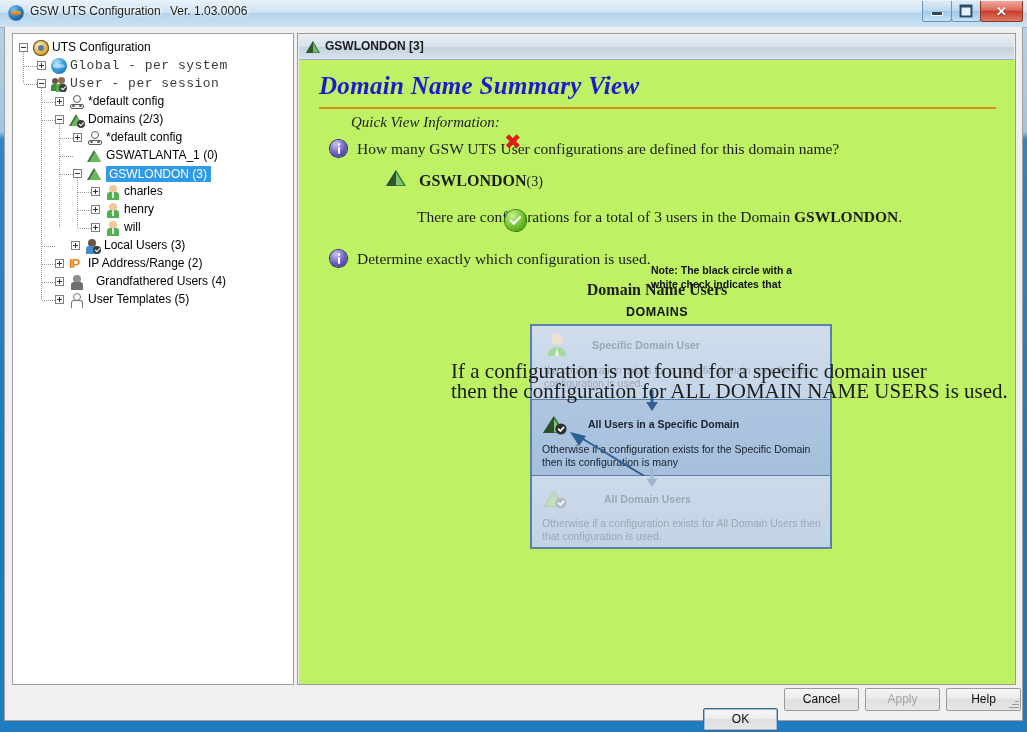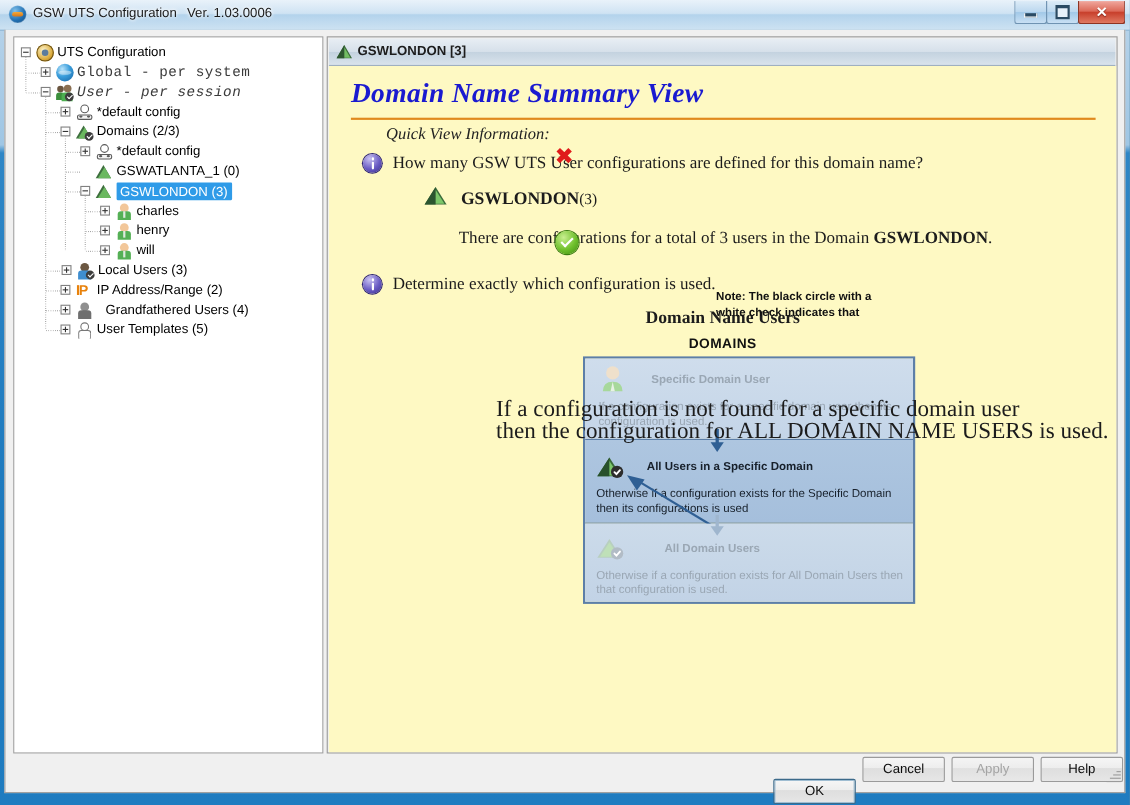--- a/index.html
+++ b/index.html
@@ -108,21 +108,21 @@
     position:absolute;left:292px;top:6px;width:719px;height:652px;
     background:#f0f0f0;border:1px solid #9a9a9a;box-sizing:border-box;overflow:hidden;
   }
   #rp-header{
     position:absolute;left:1px;top:1px;width:715px;height:24px;
     background:linear-gradient(to bottom,#e8eef4 0%,#d6e0ea 50%,#c3d2df 51%,#d9e3ec 100%);
     border-bottom:1px solid #9fb0c0;
   }
   #rp-header-icon{position:absolute;left:6px;top:4px;width:16px;height:16px;}
   #rp-header-text{position:absolute;left:26px;top:4px;font-size:12px;font-weight:bold;color:#1c1c1c;}
-  #rp-body{position:absolute;left:1px;top:26px;width:716px;height:624px;background:#fef9c3;}
+  #rp-body{position:absolute;left:1px;top:26px;width:716px;height:624px;background:#bef264;}
   #page-title{
     position:absolute;left:20px;top:12px;font-family:"Liberation Serif","DejaVu Serif",serif;
     font-style:italic;font-weight:bold;font-size:25px;color:#1a1ad0;letter-spacing:.3px;
   }
   #title-rule{position:absolute;left:20px;top:47px;width:677px;height:2px;background:#e08a1e;}
   #quickview{
     position:absolute;left:52px;top:54px;font-family:"Liberation Serif","DejaVu Serif",serif;
     font-style:italic;font-size:15px;color:#222;
   }
   .info-icon{
@@ -205,21 +205,21 @@
         <div class="trow" style="top:5px;left:0;width:280px;">
           <span class="expander " style="left:6px;top:4px;"></span>
           <span style="left:20px;" class="ic ic-gear"></span>
           <span class="tlabel " style="left:39px;">UTS Configuration</span>
         </div>
         <div class="trow" style="top:23px;left:0;width:280px;">
           <span class="expander plus" style="left:24px;top:4px;"></span>
           <span style="left:38px;" class="ic ic-globe"></span>
           <span class="tlabel mono " style="left:57px;">Global  -  per system</span>
         </div>
-        <div class="trow" style="top:41px;left:0;width:280px;font-style:italic;">
+        <div class="trow" style="top:41px;left:0;width:280px;">
           <span class="expander " style="left:24px;top:4px;"></span>
           <span style="left:38px;" class="ic ic-users">
             <i class="h1"></i>
             <i class="b1"></i>
             <i class="h2"></i>
             <i class="b2"></i>
             <i class="chk"></i>
           </span>
           <span class="tlabel mono " style="left:57px;">User  -  per session</span>
         </div>
@@ -283,21 +283,21 @@
         </div>
         <div class="trow" style="top:185px;left:0;width:280px;">
           <span class="expander plus" style="left:78px;top:4px;"></span>
           <span style="left:92px;" class="ic ic-user1">
             <i class="head"></i>
             <i class="body"></i>
             <i class="tie"></i>
           </span>
           <span class="tlabel " style="left:111px;">will</span>
         </div>
-        <div class="trow" style="top:203px;left:1px;width:328px;">
+        <div class="trow" style="top:203px;left:16px;width:328px;">
           <span class="expander plus" style="left:42px;top:4px;"></span>
           <span style="left:56px;" class="ic ic-luser">
             <i class="head"></i>
             <i class="body"></i>
             <i class="chk"></i>
           </span>
           <span class="tlabel " style="left:75px;">Local Users (3)</span>
         </div>
         <div class="trow" style="top:221px;left:0;width:280px;">
           <span class="expander plus" style="left:42px;top:4px;"></span>
@@ -405,21 +405,21 @@
             <svg style="position:absolute;left:10px;top:14px;width:28px;height:22px;" viewBox="0 0 28 22">
               <polygon points="12,2 23,19 1,19" fill="#3a6b3a"></polygon>
               <polygon points="12,5 20.5,18.2 3.5,18.2" fill="#7cc76a"></polygon>
               <polygon points="12,2 12,19 1,19" fill="#27502b"></polygon>
               <circle cx="19" cy="15" r="5.6" fill="#2d2d2d"></circle>
               <path d="M16.6 15.2 l1.8 1.9 l3.2 -3.7" stroke="#fff" stroke-width="1.7" fill="none" stroke-linecap="round"></path>
             </svg>
             <div class="drow-title strong" style="left:56px;top:18px;">All Users in a Specific Domain</div>
             <div class="drow-desc strong" style="left:10px;top:43px;">
               <span>Otherwise if a configuration exists for the Specific Domain</span><br>
-              <span>then its configurations is used</span>
+              <span>then its configuration is many</span>
             </div>
             <svg style="position:absolute;left:30px;top:22px;width:160px;height:98px;pointer-events:none;" viewBox="0 0 160 98">
               <line x1="16" y1="14" x2="150" y2="95" stroke="#2f5f94" stroke-width="2"></line>
               <polygon points="8,10 24,14 17,24" fill="#2f5f94"></polygon>
             </svg>
           </div>
 
           <div class="drow" id="drow3">
             <svg style="position:absolute;left:113px;top:-8px;width:14px;height:20px;" viewBox="0 0 14 20">
               <rect x="5.5" y="0" width="3" height="11" fill="#9fb6ce"></rect>

